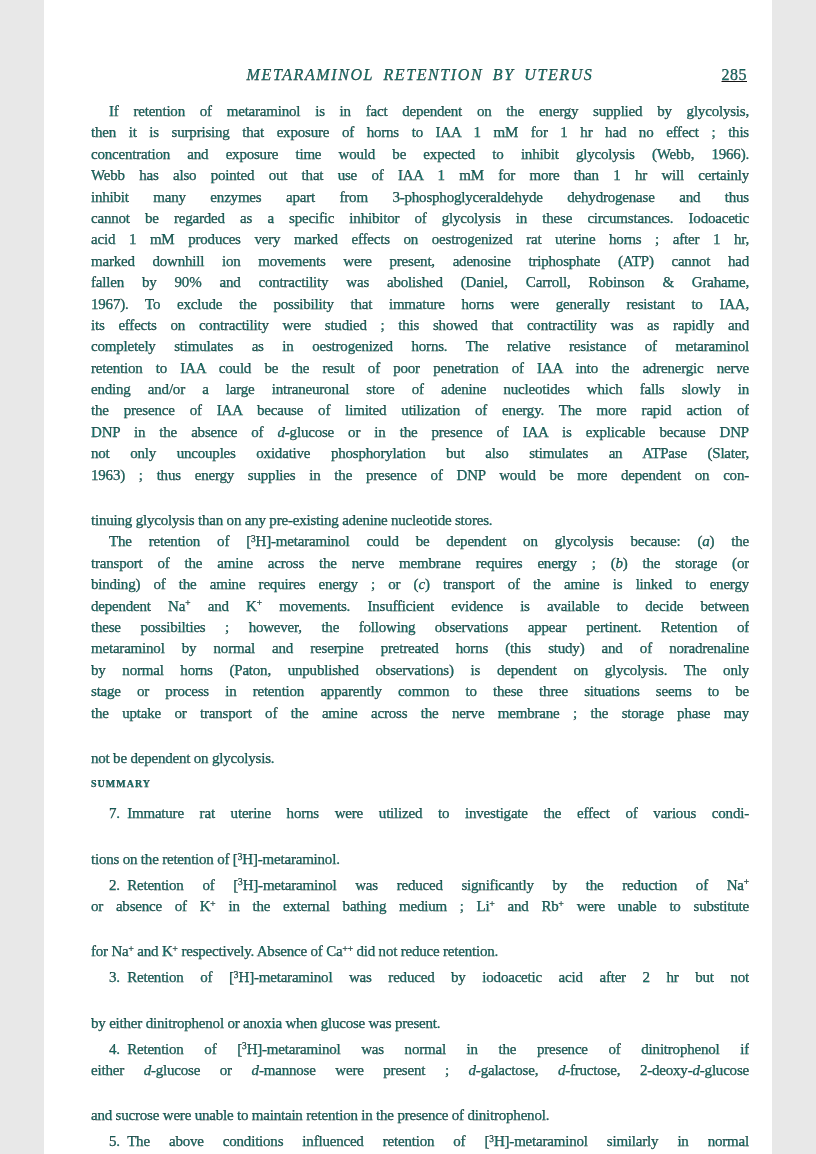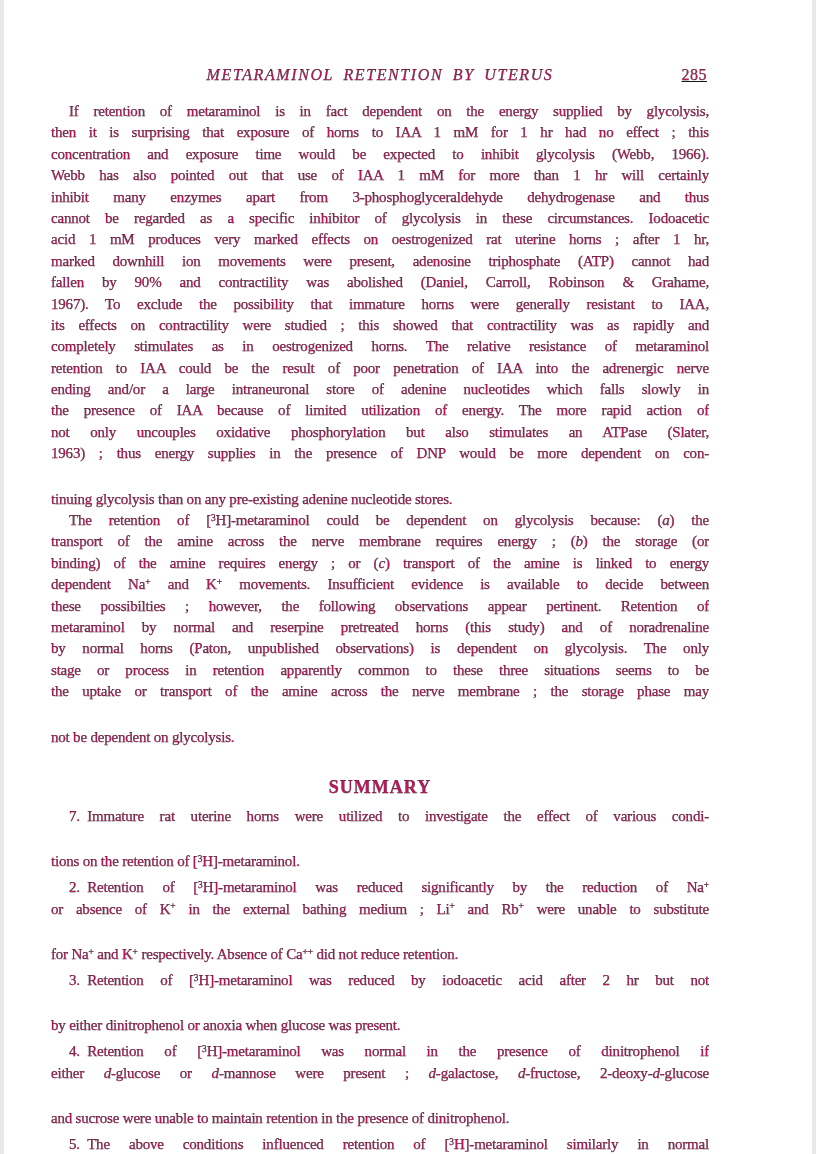--- a/index.html
+++ b/index.html
@@ -1,23 +1,23 @@
 <!DOCTYPE html>
 <html><head>
 <meta charset="utf-8">
 <style>
   html, body { margin: 0; padding: 0; background: #e8e8e8; }
   .page {
     position: relative;
-    width: 808px;
+    width: 728px;
     height: 1154px;
     margin: 0 auto;
     background: #ffffff;
     font-family: "Liberation Serif", serif;
-    color: #be185d;
+    color: #0f766e;
     -webkit-text-stroke: 0.25px #151515;
     overflow: hidden;
   }
   .content {
     position: absolute;
     left: 47px;
     top: 0;
     width: 658px;
   }
   .running-head {
@@ -56,25 +56,25 @@
   sup {
     font-size: 0.62em;
     line-height: 0;
     vertical-align: baseline;
     position: relative;
     top: -0.45em;
     letter-spacing: 0;
   }
   i { font-style: italic; }
   .summary-heading {
-    margin-top: 30px;
+    margin-top: 6px;
     height: 18px;
     line-height: 18px;
-    text-align: center;
-    font-size: 18px;
+    text-align: left;
+    font-size: 10px;
     font-weight: 700;
     letter-spacing: 1px;
   }
   .summary-points { margin-top: 10px; font-size: 15px; letter-spacing: -0.2px; }
   .point { margin-top: 4.5px; }
   .signature-mark {
     margin-top: 6px;
     padding-left: 28px;
     font-size: 12.5px;
     font-weight: 700;
@@ -102,20 +102,21 @@
           <div class="line">cannot be regarded as a specific inhibitor of glycolysis in these circumstances.  Iodoacetic</div>
           <div class="line">acid 1 mM produces very marked effects on oestrogenized rat uterine horns ; after 1 hr,</div>
           <div class="line">marked downhill ion movements were present, adenosine triphosphate (ATP) cannot had</div>
           <div class="line">fallen by 90% and contractility was abolished (Daniel, Carroll, Robinson &amp; Grahame,</div>
           <div class="line">1967).  To exclude the possibility that immature horns were generally resistant to IAA,</div>
           <div class="line">its effects on contractility were studied ; this showed that contractility was as rapidly and</div>
           <div class="line">completely stimulates as in oestrogenized horns.  The relative resistance of metaraminol</div>
           <div class="line">retention to IAA could be the result of poor penetration of IAA into the adrenergic nerve</div>
           <div class="line">ending and/or a large intraneuronal store of adenine nucleotides which falls slowly in</div>
           <div class="line">the presence of IAA because of limited utilization of energy.  The more rapid action of</div>
+          <div class="line">DNP in the absence of <i>d</i>-glucose or in the presence of IAA is explicable because DNP</div>
           <div class="line">not only uncouples oxidative phosphorylation but also stimulates an ATPase (Slater,</div>
           <div class="line">1963) ; thus energy supplies in the presence of DNP would be more dependent on con-</div>
           <div class="line last">tinuing glycolysis than on any pre-existing adenine nucleotide stores.</div>
         </div>
         <div class="para">
           <div class="line first">The retention of [<sup>3</sup>H]-metaraminol could be dependent on glycolysis because: (<i>a</i>) the</div>
           <div class="line">transport of the amine across the nerve membrane requires energy ; (<i>b</i>) the storage (or</div>
           <div class="line">binding) of the amine requires energy ; or (<i>c</i>) transport of the amine is linked to energy</div>
           <div class="line">dependent Na<sup>+</sup> and K<sup>+</sup> movements.  Insufficient evidence is available to decide between</div>
           <div class="line">these possibilties ; however, the following observations appear pertinent.  Retention of</div>

